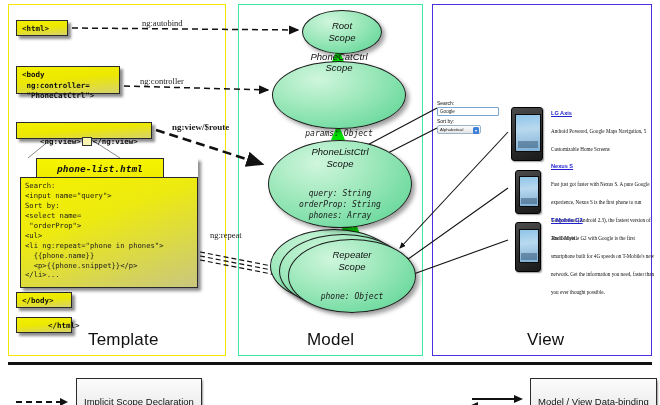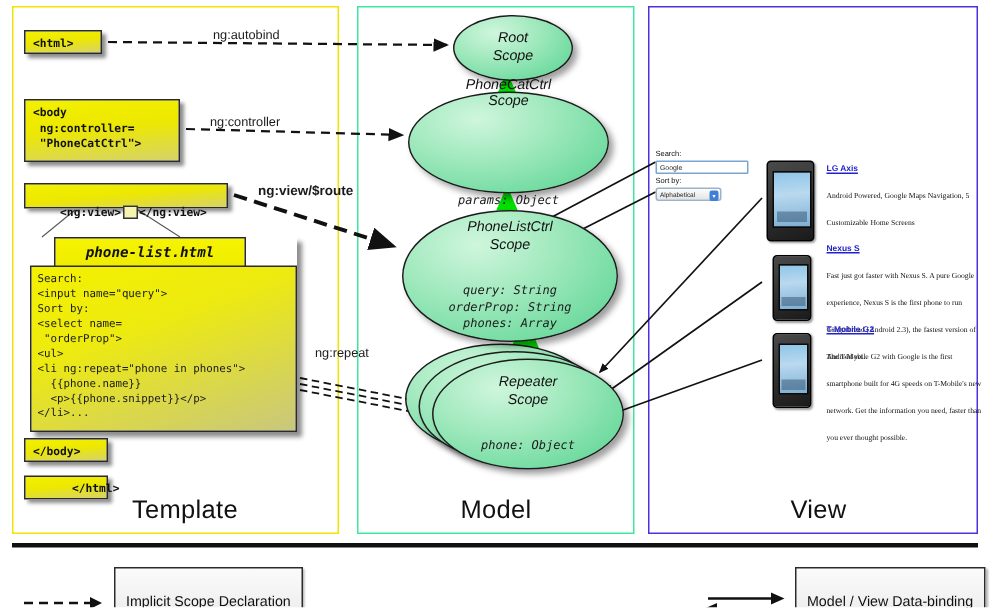--- a/index.html
+++ b/index.html
@@ -47,21 +47,21 @@
     font-weight: bold;
     font-size: 7.5px;
     color: #111;
     line-height: 1.42;
     padding: 3px 5px;
     box-shadow: 2.5px 2.5px 2.5px rgba(0,0,0,0.45);
     background: linear-gradient(175deg, #F3F000 0%, #EDE800 45%, #D6D36A 100%);
     white-space: pre;
   }
   .tag-html   { left: 16px; top: 20px;  width: 52px;  height: 16px; }
-  .tag-body   { left: 16px; top: 66px;  width: 104px; height: 42px; }
+  .tag-body   { left: 16px; top: 66px;  width: 104px; height: 28px; }
   .tag-ngview { left: 16px; top: 122px; width: 136px; height: 17px; }
   .tag-bodyc  { left: 16px; top: 292px; width: 56px;  height: 16px; }
   .tag-htmlc  { left: 16px; top: 317px; width: 56px;  height: 16px; padding-left: 31px; }
 
   .ngview-slot {
     display: inline-block;
     width: 8px;
     height: 7px;
     border: 1px solid #333;
     background: #F7F4B0;
@@ -242,21 +242,21 @@
     color: #111;
     line-height: 1.45;
   }
   .entry-1 { left: 551px; top: 110px; }
   .entry-2 { left: 551px; top: 163px; }
   .entry-3 { left: 551px; top: 217px; }
 
   
   .conn-label {
     position: absolute;
-    font-family: Liberation Sans, sans-serif;
+    font-family: Liberation Serif, serif;
     font-size: 8.5px;
     color: #1a1a1a;
     white-space: nowrap;
   }
   .conn-autobind   { left: 142px; top: 18px; }
   .conn-controller { left: 140px; top: 76px; }
   .conn-route      { left: 172px; top: 122px; font-weight: bold; font-size: 9px; }
   .conn-repeat     { left: 210px; top: 230px; }
 
   

